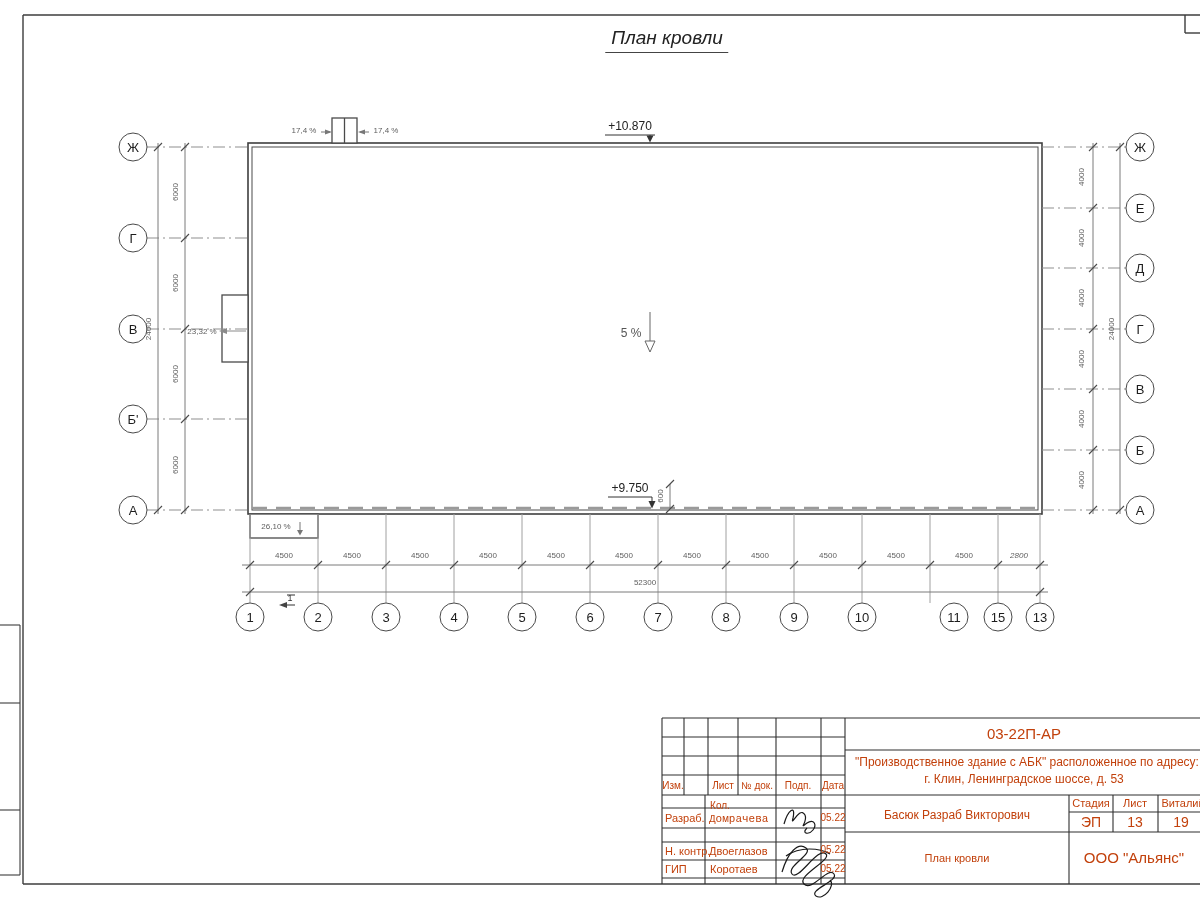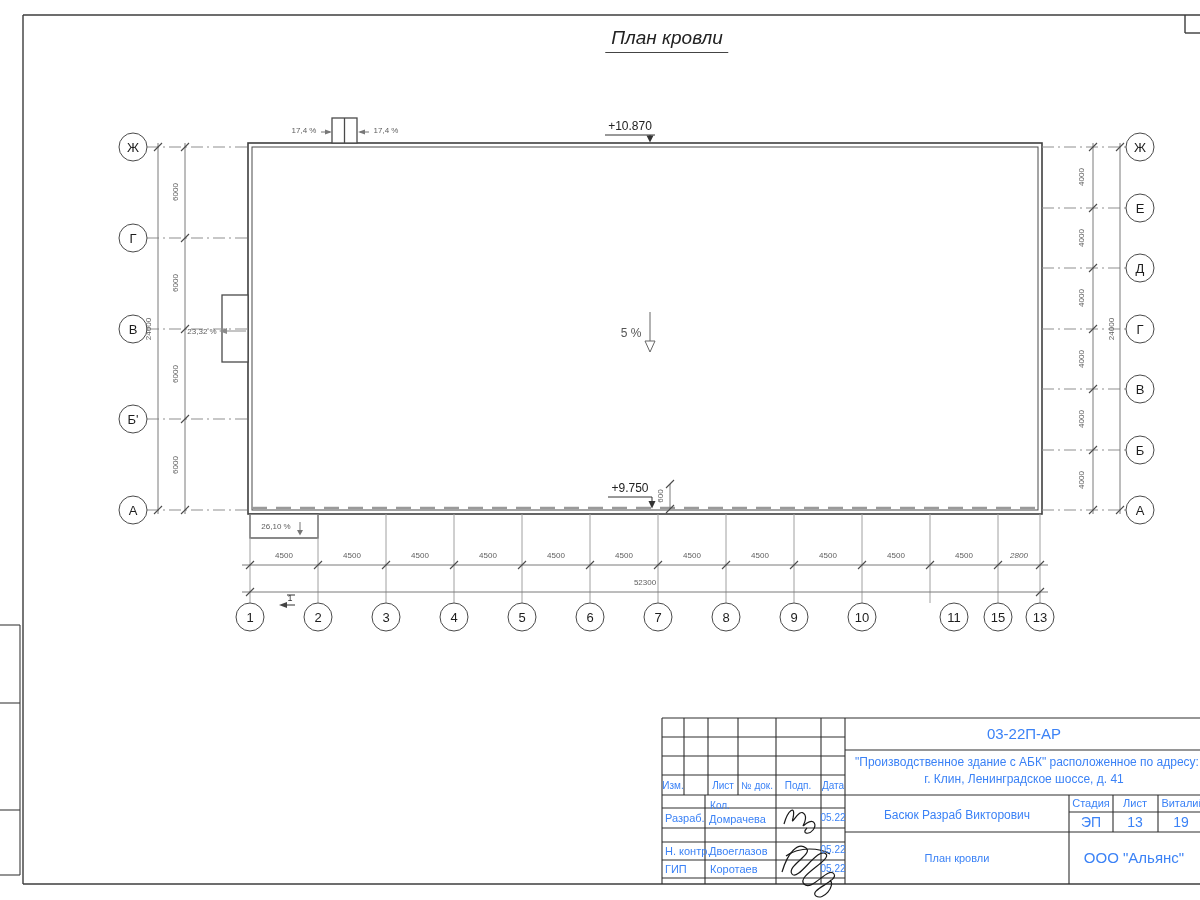--- a/index.html
+++ b/index.html
@@ -14,21 +14,21 @@
   .lbl.slope{font-size:12px;color:#555;}
   .lbl.sec{font-size:9px;color:#333;}
   
   .bubble{position:absolute;width:27px;height:27px;border:1.2px solid #4a4a4a;border-radius:50%;
           background:#fff;transform:translate(-50%,-50%);display:flex;align-items:center;
           justify-content:center;font-size:13px;color:#1d1d1d;}
   
   .page-title{position:absolute;transform:translate(-50%,-50%);font-size:19px;font-style:italic;
               color:#222;border-bottom:1.2px solid #444;padding:0 6px 3px 6px;white-space:nowrap;}
   
-  .tb{position:absolute;transform:translate(-50%,-50%);white-space:nowrap;color:#3b82f6;line-height:1;}
+  .tb{position:absolute;transform:translate(-50%,-50%);white-space:nowrap;color:#c2410c;line-height:1;}
   .tb.tl{transform:translateY(-50%);} 
   .tb.s10{font-size:10px;} .tb.s11{font-size:11px;} .tb.s12{font-size:12px;}
   .tb.s14{font-size:14px;} .tb.s15{font-size:15px;}
 </style>
 </head>
 <body>
 
 <div class="sheet">
 
   <svg class="linework" width="1200" height="900" viewBox="0 0 1200 900">
@@ -279,31 +279,31 @@
   <div class="lbl" style="left:692px;top:556px;">4500</div>
   <div class="lbl" style="left:760px;top:556px;">4500</div>
   <div class="lbl" style="left:828px;top:556px;">4500</div>
   <div class="lbl" style="left:896px;top:556px;">4500</div>
   <div class="lbl" style="left:964px;top:556px;">4500</div>
   <div class="lbl" style="left:1019px;top:556px;font-style:italic;">2800</div>
   <div class="lbl" style="left:645px;top:583px;">52300</div>
 
   <div class="tb s15" style="left:1024px;top:733px;">03-22П-АР</div>
   <div class="tb s12" style="left:1027px;top:762px;">"Производственное здание с АБК" расположенное по адресу:</div>
-  <div class="tb s12" style="left:1024px;top:779px;">г. Клин, Ленинградское шоссе, д. 41</div>
+  <div class="tb s12" style="left:1024px;top:779px;">г. Клин, Ленинградское шоссе, д. 53</div>
 
   <div class="tb s10" style="left:673px;top:786px;text-align:right;">Изм.</div>
   <div class="tb s10" style="left:720px;top:786px;margin-top:20px;">Кол.</div>
   <div class="tb s10" style="left:723px;top:786px;">Лист</div>
   <div class="tb s10" style="left:757px;top:786px;">№ док.</div>
   <div class="tb s10" style="left:798px;top:786px;">Подп.</div>
   <div class="tb s10" style="left:833px;top:786px;">Дата</div>
 
   <div class="tb s11 tl" style="left:665px;top:818px;">Разраб.</div>
-  <div class="tb s11 tl" style="left:709px;top:819px;">Домрачева</div>
+  <div class="tb s11 tl" style="left:709px;top:819px;font-family:Liberation Mono, monospace;">Домрачева</div>
   <div class="tb s10" style="left:833px;top:818px;">05.22</div>
 
   <div class="tb s11 tl" style="left:665px;top:851px;text-align:center;">Н. контр.</div>
   <div class="tb s11 tl" style="left:709px;top:851px;">Двоеглазов</div>
   <div class="tb s10" style="left:833px;top:850px;">05.22</div>
 
   <div class="tb s11 tl" style="left:665px;top:869px;">ГИП</div>
   <div class="tb s11 tl" style="left:710px;top:869px;">Коротаев</div>
   <div class="tb s10" style="left:833px;top:869px;">05.22</div>
 

